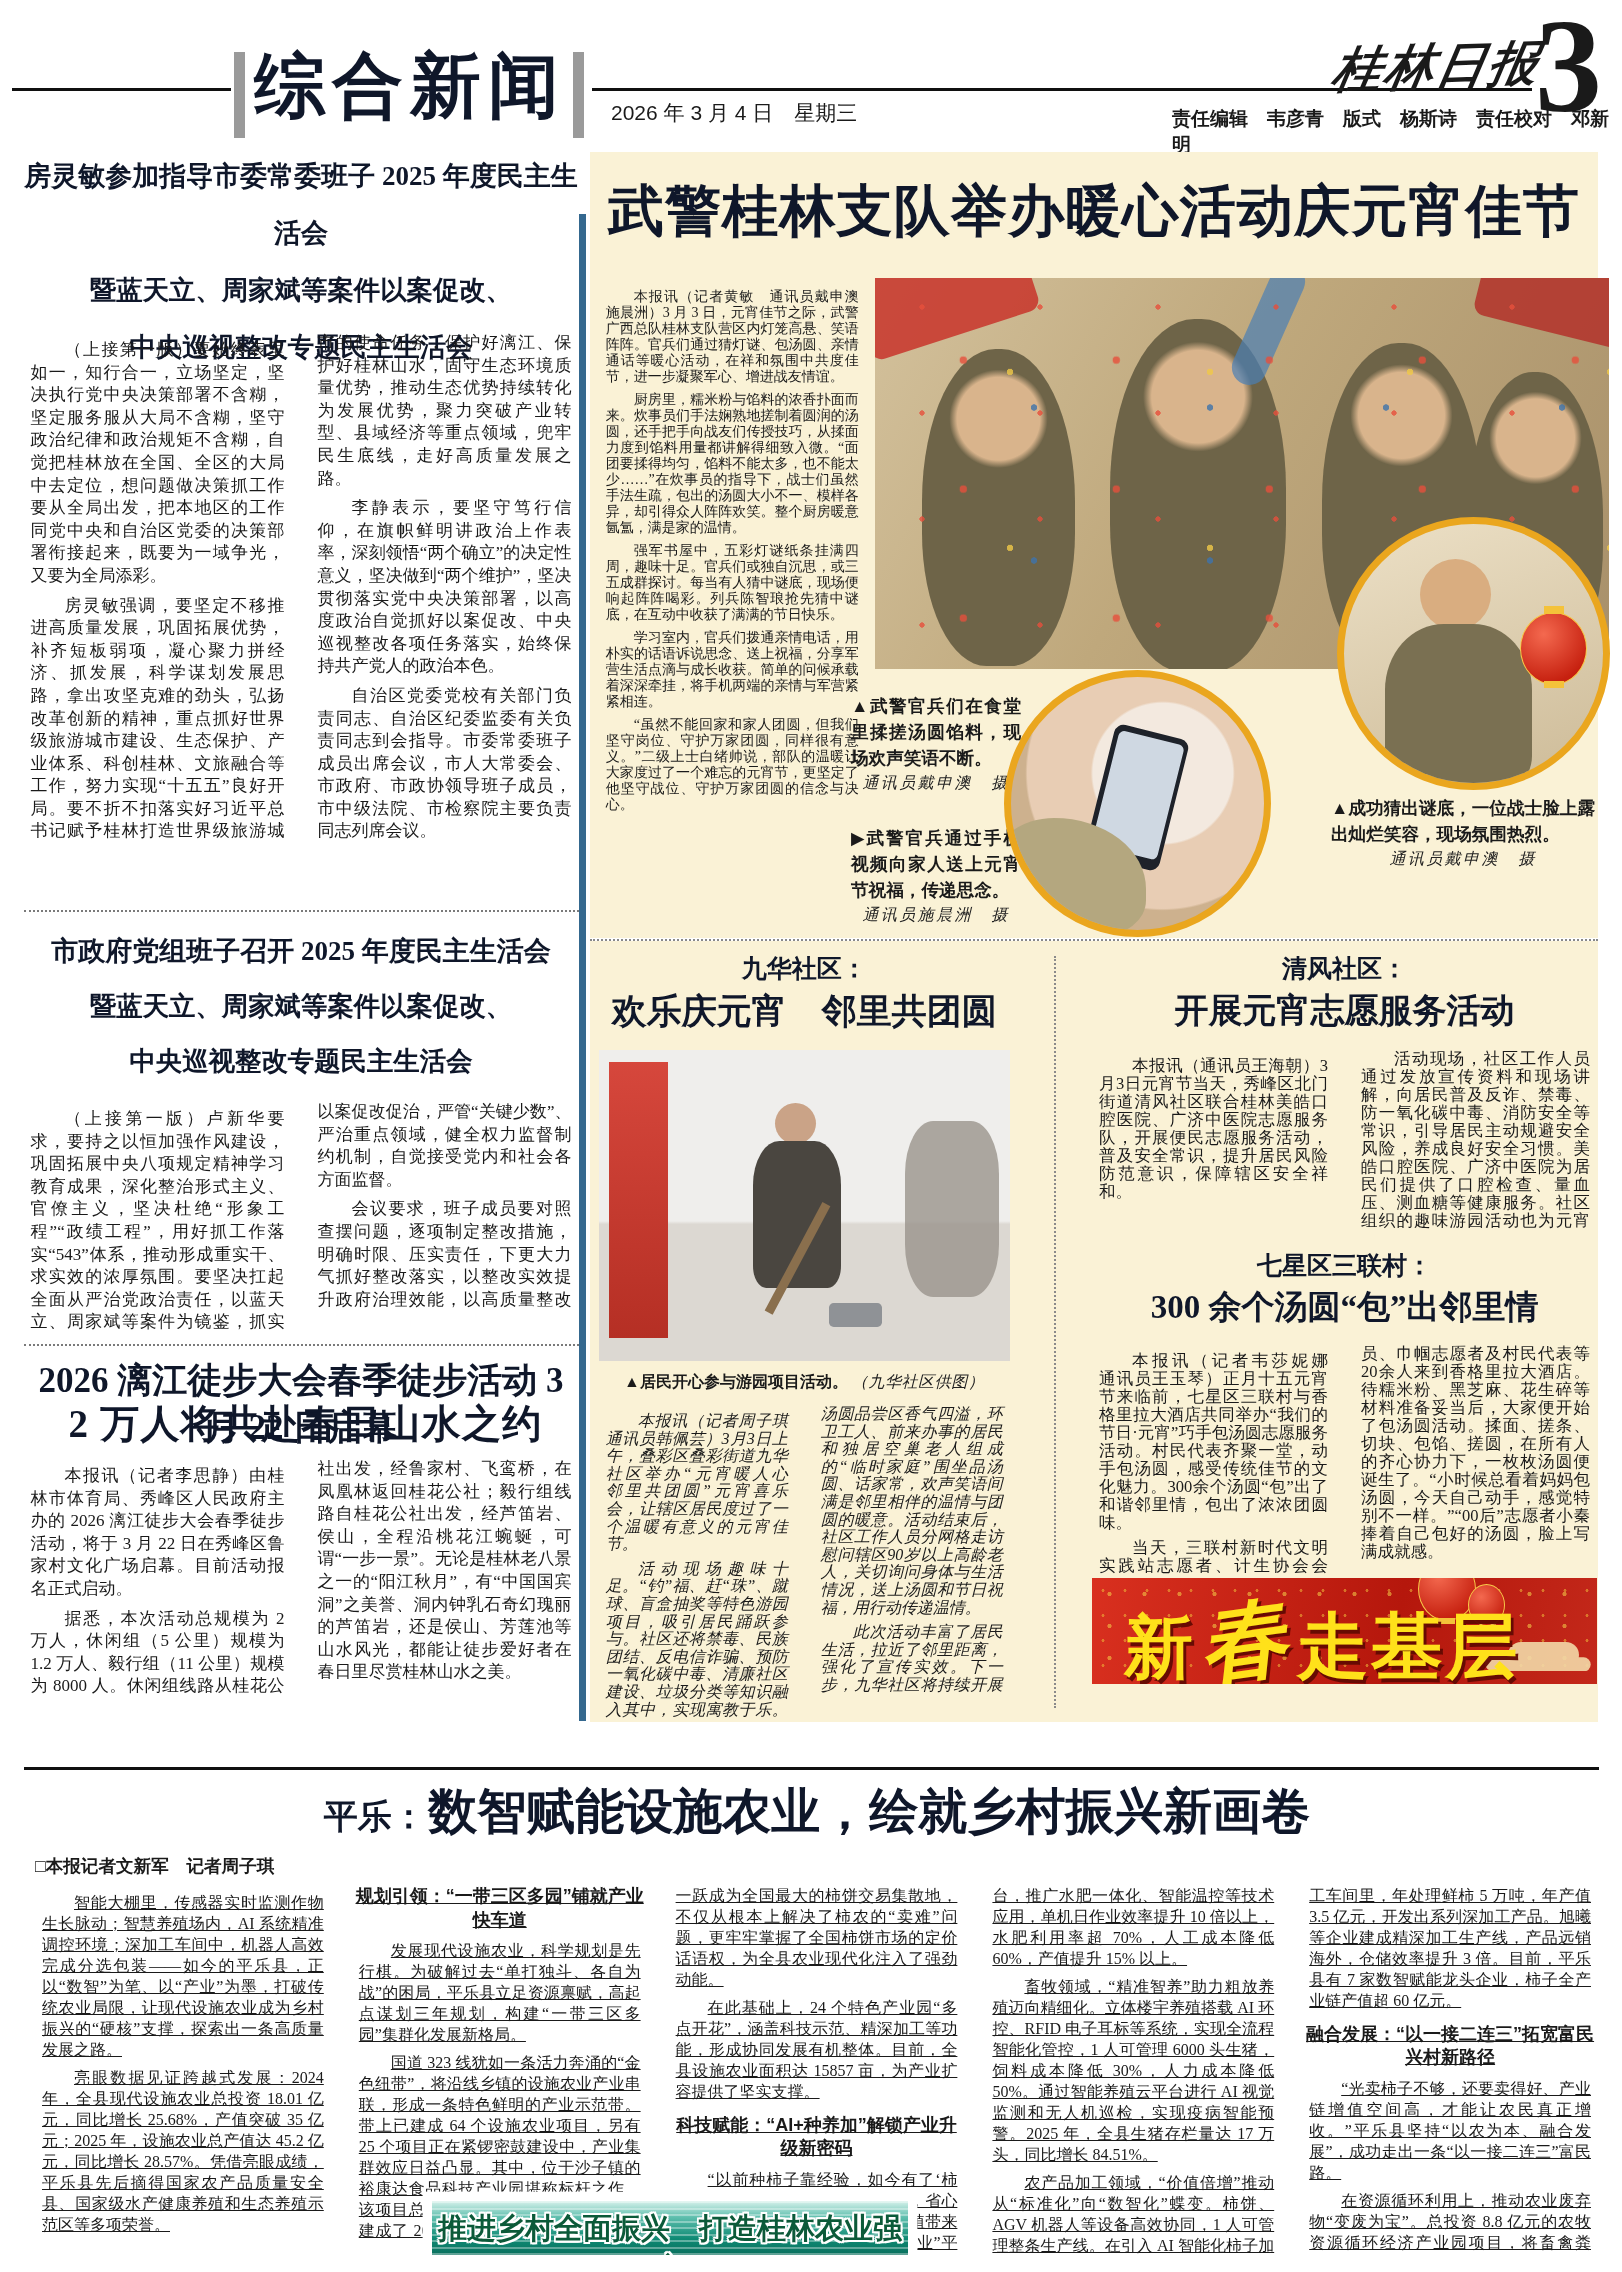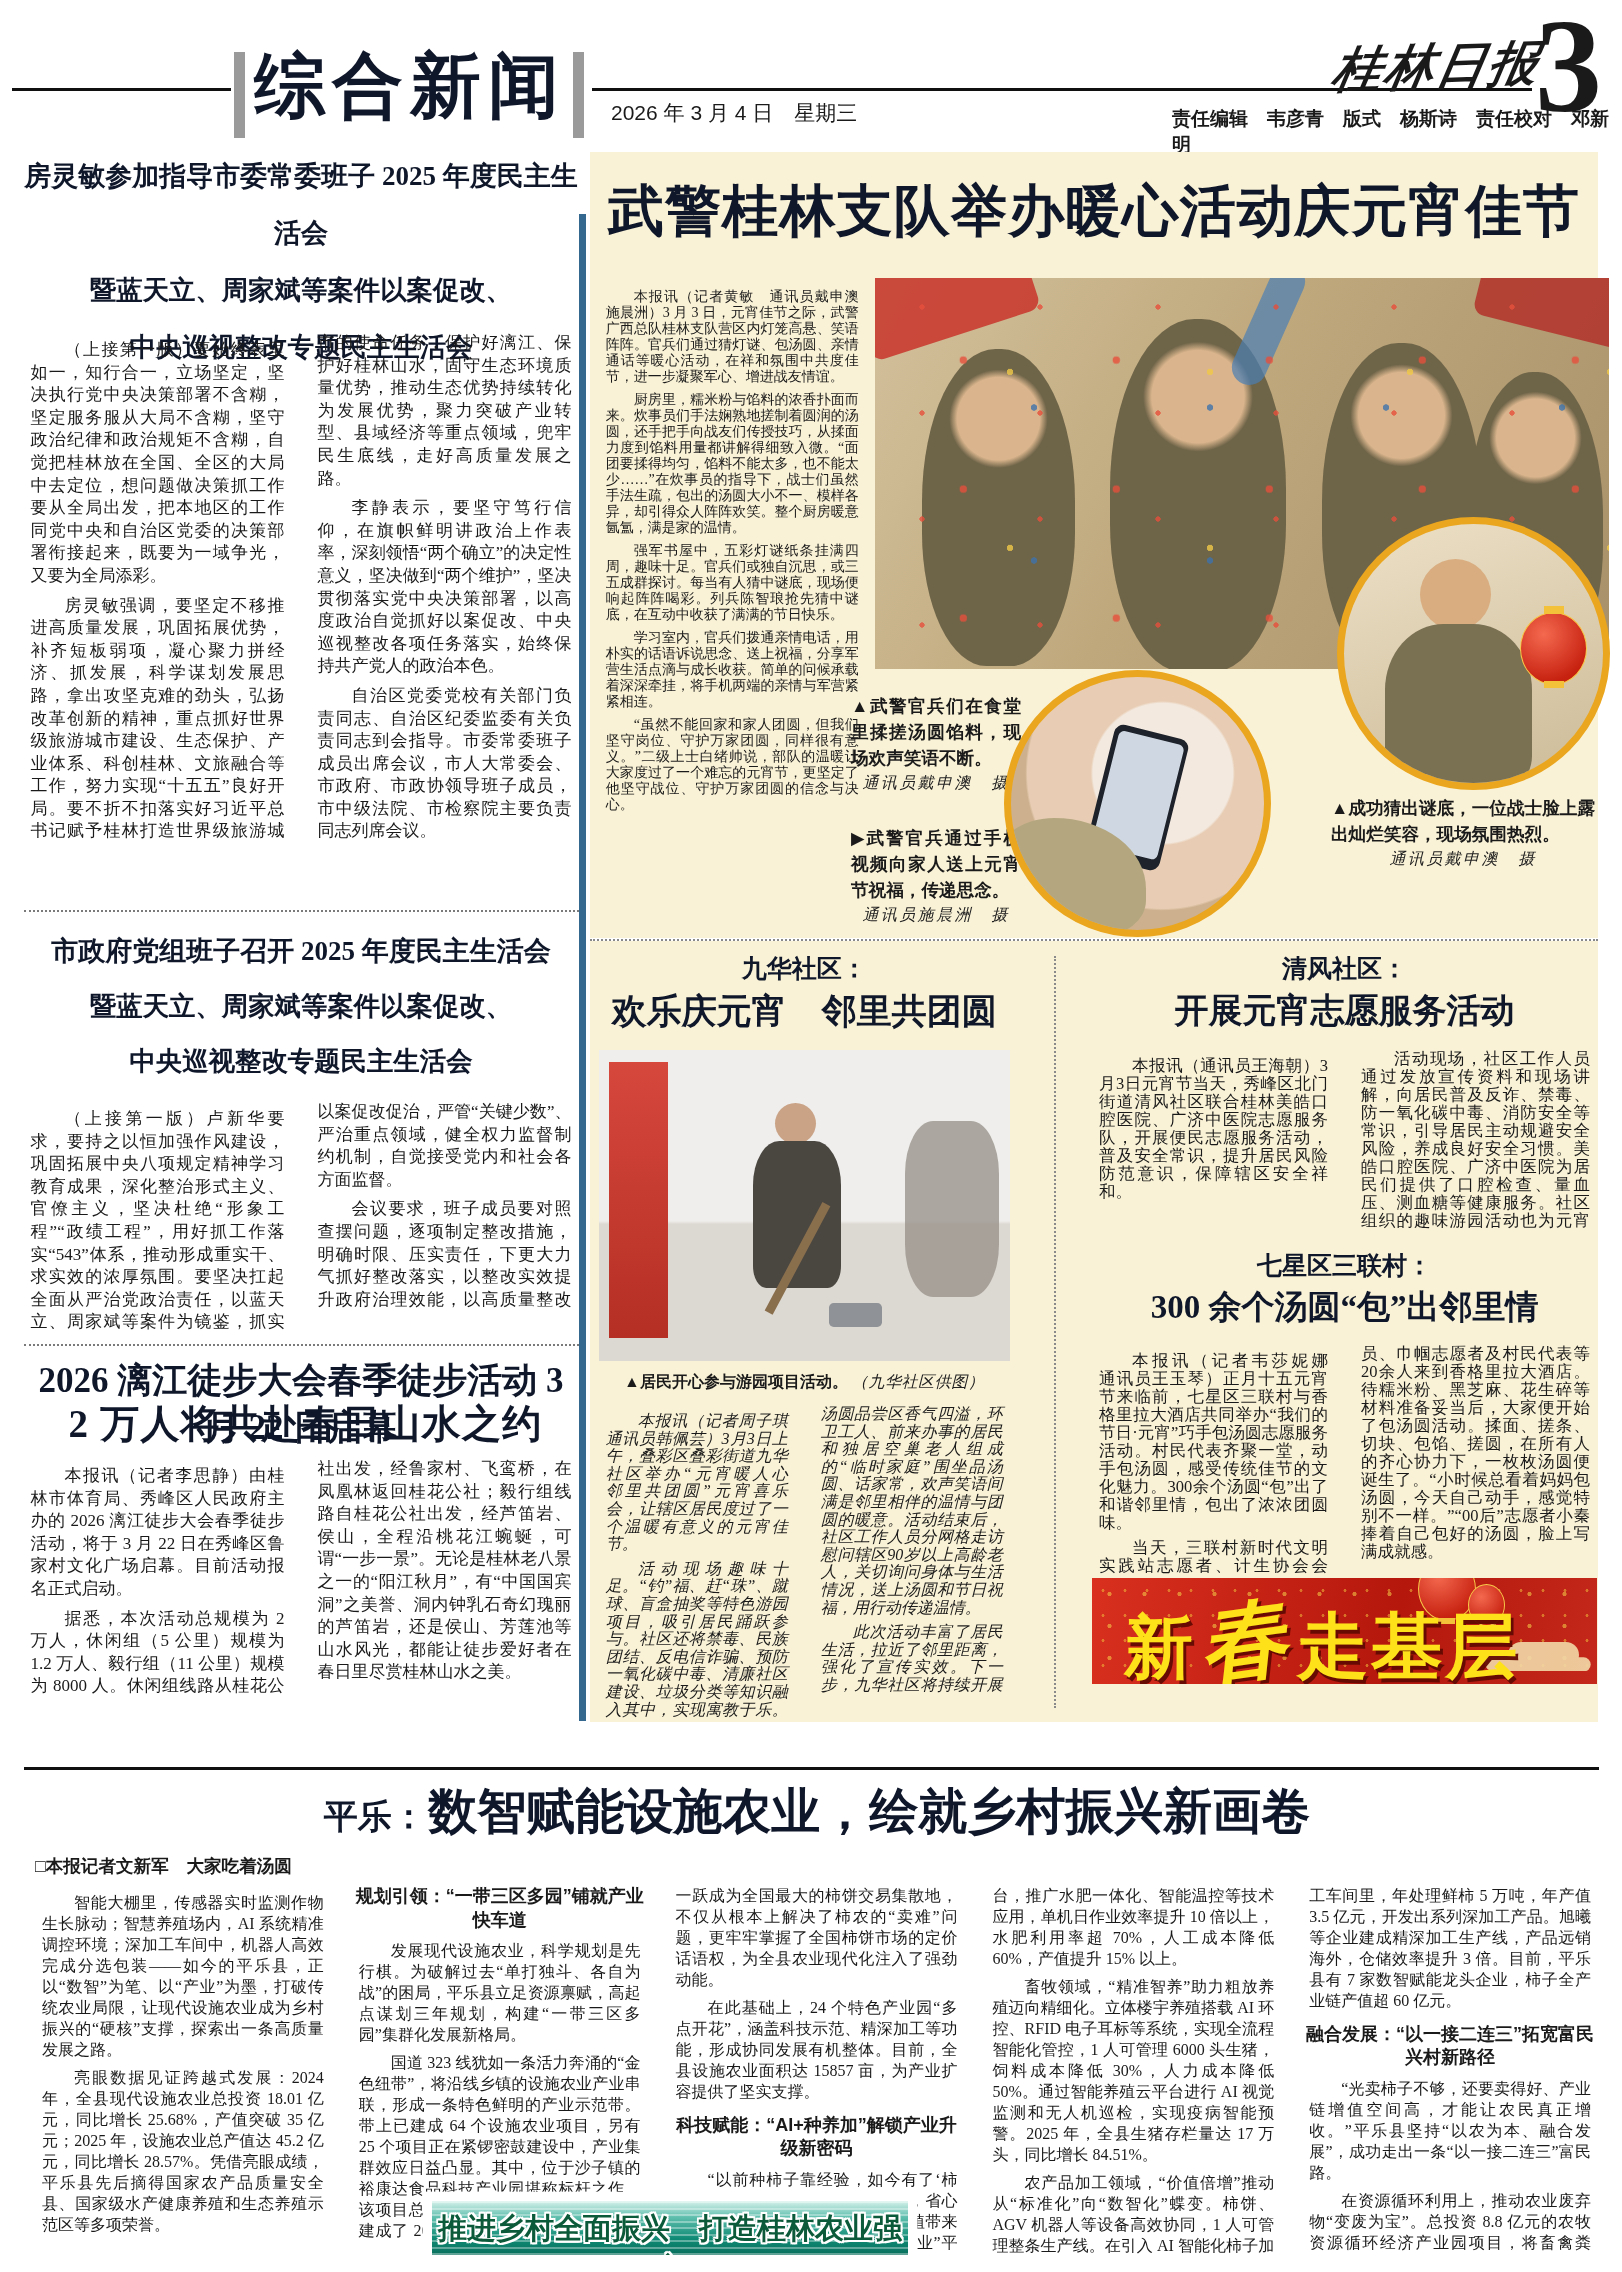--- a/index.html
+++ b/index.html
@@ -7,21 +7,21 @@
         font-family:"Liberation Serif","DejaVu Serif",serif;color:#1a1a1a;}
   .abs{position:absolute;}
   .serif{font-family:"Liberation Serif","DejaVu Serif",serif;}
   .sans{font-family:"Liberation Sans","DejaVu Sans",sans-serif;}
   .center{text-align:center;}
   .headline{font-weight:900;color:#0f172a;}
   .body-text p{margin:7px;text-indent:2em;text-align:justify;}
   .body-text p.subhead{font-family:"Liberation Sans","DejaVu Sans",sans-serif;font-weight:900;
         text-indent:0;text-align:center;margin:11.8px 0 8.2px 0;font-size:18px;line-height:23.5px;}
   .cols2{column-count:2;column-gap:19px;overflow:hidden;}
-  .cols5{column-count:5;column-gap:21px;overflow:hidden;}
+  .cols5{column-count:5;column-gap:21px;overflow:hidden;text-decoration:underline;}
   .dot-h{border-top:2.4px dotted #7a7a7a;height:0;}
   .dot-v{border-left:2.4px dotted #8a8a8a;width:0;}
   .rule{background:#101010;}
   .cream{background:#faf2d6;}
   .cap-t{font-family:"Liberation Sans","DejaVu Sans",sans-serif;font-weight:900;font-size:17.6px;
          line-height:26px;text-align:justify;}
   .cap-c{font-style:italic;font-size:16px;line-height:23.5px;text-align:center;letter-spacing:2.4px;color:#222;}
   .calli{font-style:italic;font-weight:900;transform:skewX(-12deg) rotate(-2deg);letter-spacing:2.4px;}
   .photo{overflow:hidden;position:absolute;}
   .ph-fig{position:absolute;border-radius:48% 48% 42% 42%;
@@ -189,21 +189,21 @@
       </div>
     </div>
   </div>
 
   <div class="abs rule" style="left:23.5px;top:1767px;width:1575px;height:2.9px;"></div>
 
   <div class="abs center" style="left:23.5px;top:1779px;width:1575px;">
     <span class="headline" style="font-size:34px;margin-left:12px;">平乐：</span>
     <span class="headline" style="font-size:49px;">数智赋能设施农业，绘就乡村振兴新画卷</span>
   </div>
-  <div class="abs sans" style="left:35px;top:1854px;font-size:17.6px;font-weight:700;">□本报记者文新军　大家吃着汤圆</div>
+  <div class="abs sans" style="left:35px;top:1854px;font-size:17.6px;font-weight:700;">□本报记者文新军　记者周子琪</div>
 
   <div class="abs body-text cols5" style="left:35px;top:1885px;width:1563px;height:373px;font-size:16px;line-height:21px;">
       <p>智能大棚里，传感器实时监测作物生长脉动；智慧养殖场内，AI 系统精准调控环境；深加工车间中，机器人高效完成分选包装——如今的平乐县，正以“数智”为笔、以“产业”为墨，打破传统农业局限，让现代设施农业成为乡村振兴的“硬核”支撑，探索出一条高质量发展之路。</p>
       <p>亮眼数据见证跨越式发展：2024 年，全县现代设施农业总投资 18.01 亿元，同比增长 25.68%，产值突破 35 亿元；2025 年，设施农业总产值达 45.2 亿元，同比增长 28.57%。凭借亮眼成绩，平乐县先后摘得国家农产品质量安全县、国家级水产健康养殖和生态养殖示范区等多项荣誉。</p>
       <p class="subhead">规划引领：“一带三区多园”铺就产业快车道</p>
       <p>发展现代设施农业，科学规划是先行棋。为破解过去“单打独斗、各自为战”的困局，平乐县立足资源禀赋，高起点谋划三年规划，构建“一带三区多园”集群化发展新格局。</p>
       <p>国道 323 线犹如一条活力奔涌的“金色纽带”，将沿线乡镇的设施农业产业串联，形成一条特色鲜明的产业示范带。带上已建成 64 个设施农业项目，另有 25 个项目正在紧锣密鼓建设中，产业集群效应日益凸显。其中，位于沙子镇的裕康达食品科技产业园堪称标杆之作。该项目总投资 4000 万元，占地 60 亩，建成了 26000 平方米的柿饼交易市场，一跃成为全国最大的柿饼交易集散地，不仅从根本上解决了柿农的“卖难”问题，更牢牢掌握了全国柿饼市场的定价话语权，为全县农业现代化注入了强劲动能。</p>
       <p>在此基础上，24 个特色产业园“多点开花”，涵盖科技示范、精深加工等功能，形成协同发展有机整体。目前，全县设施农业面积达 15857 亩，为产业扩容提供了坚实支撑。</p>
       <p class="subhead">科技赋能：“AI+种养加”解锁产业升级新密码</p>
       <p>“以前种柿子靠经验，如今有了‘柿子大脑’，手机就能掌握树情墒情，省心又高效。”柿农的话，道出科技种植带来的深刻变革。平乐县搭建“数智农业”平台，推广水肥一体化、智能温控等技术应用，单机日作业效率提升 10 倍以上，水肥利用率超 70%，人工成本降低 60%，产值提升 15% 以上。</p>

